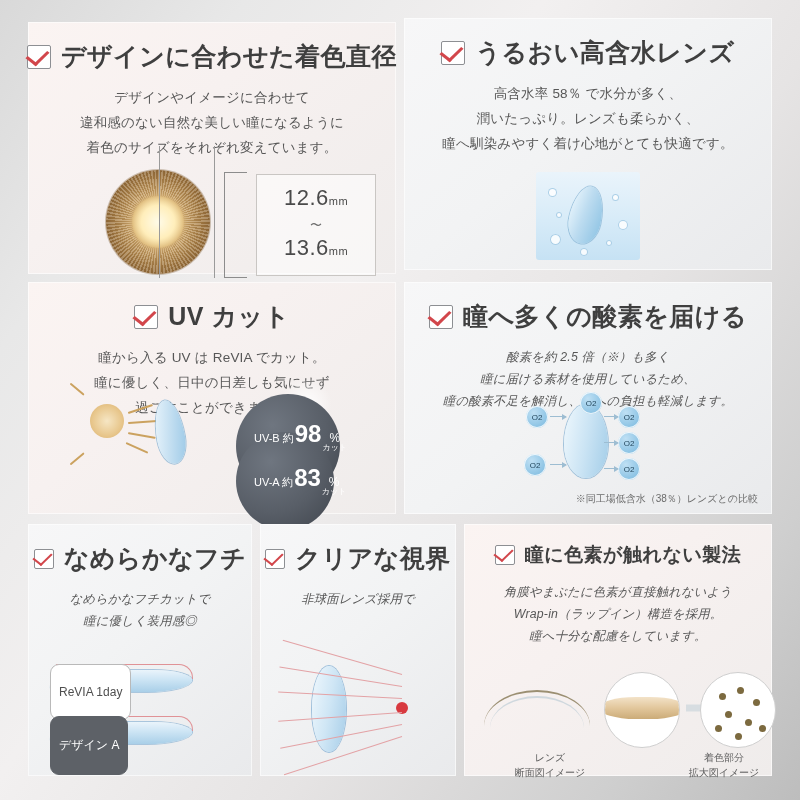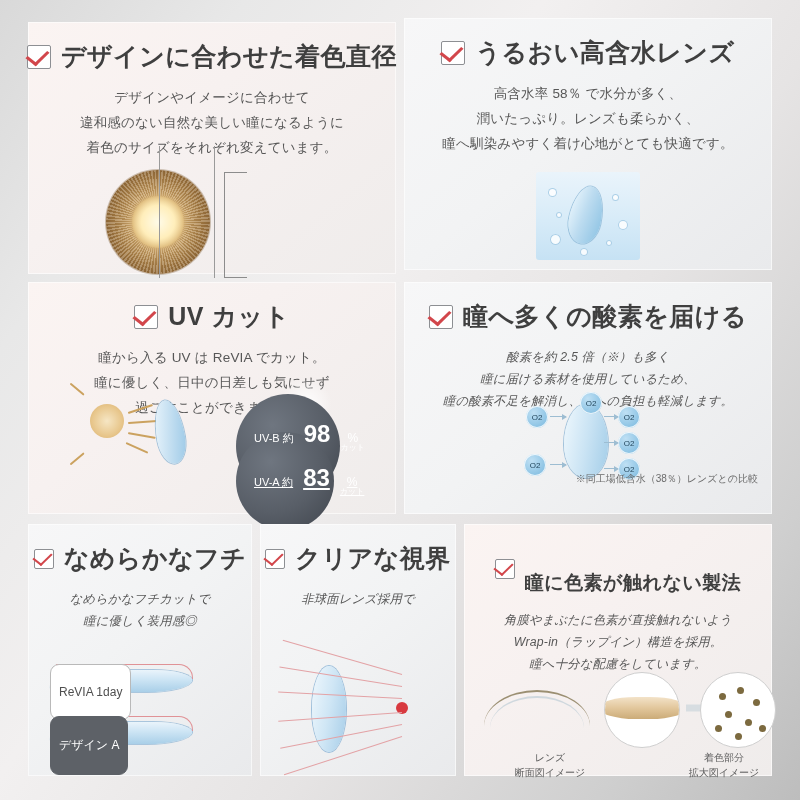--- a/index.html
+++ b/index.html
@@ -72,21 +72,20 @@
     font-weight: bold;
     letter-spacing: 0.5px;
     color: #3f3f3f;
     white-space: nowrap;
   }
   .title.sm {
     font-size: 25px;
   }
   .title.xs {
     font-size: 19px;
-    margin-top: 28px;
   }
 
   .body-text {
     margin-top: 13px;
     text-align: center;
     font-size: 13.5px;
     line-height: 1.85;
     color: #575757;
     letter-spacing: 0.2px;
   }
@@ -261,21 +260,21 @@
     display: flex;
     align-items: center;
     justify-content: center;
   }
   #uvb { left: 208px; top: 112px; }
   #uva { left: 208px; top: 150px; width: 98px; height: 98px; }
   .uv-row {
     position: absolute;
     display: flex;
     align-items: baseline;
-    gap: 10px;
+    gap: 1px;
     color: #fff;
     white-space: nowrap;
   }
   .uv-row .lbl { font-size: 11px; }
   .uv-row .num { font-size: 24px; font-weight: bold; }
   .uv-row .pct { font-size: 12px; }
   .uv-row .cut { font-size: 8px; }
   .uv-stack { display: flex; flex-direction: column; align-items: center; line-height: 1; }
 
   
@@ -466,20 +465,29 @@
       <div>デザインやイメージに合わせて</div>
       <div>違和感のない自然な美しい瞳になるように</div>
       <div>着色のサイズをそれぞれ変えています。</div>
     </div>
 
     <div class="lens-photo"></div>
     <div class="vline"></div>
     <div class="vline b"></div>
     <div class="bracket"></div>
 
+    <div class="dim-box">
+      <div class="dim-val" style="top:10px;">
+        <span>12.6</span><span class="u">mm</span>
+      </div>
+      <div class="dim-tilde" style="top:42px;">〜</div>
+      <div class="dim-val" style="top:60px;">
+        <span>13.6</span><span class="u">mm</span>
+      </div>
+    </div>
   </div>
 
   <div class="card cool" id="card2">
     <div class="card-head">
       <span class="check"></span>
       <span class="title">うるおい高含水レンズ</span>
     </div>
     <div class="body-text">
       <div>高含水率 58％ で水分が多く、</div>
       <div>潤いたっぷり。レンズも柔らかく、</div>
@@ -524,21 +532,21 @@
 
     <div class="uv-row" style="left:226px; top:138px;">
       <span class="lbl">UV-B 約</span>
       <span class="num">98</span>
       <span class="uv-stack">
         <span class="pct">%</span>
         <span class="cut">カット</span>
       </span>
     </div>
 
-    <div class="uv-row" style="left:226px; top:182px;text-decoration:underline;">
+    <div class="uv-row" style="left:226px; top:182px;">
       <span class="lbl">UV-A 約</span>
       <span class="num">83</span>
       <span class="uv-stack">
         <span class="pct">%</span>
         <span class="cut">カット</span>
       </span>
     </div>
   </div>
 
   <div class="card cool" id="card4">
@@ -560,21 +568,21 @@
     <div class="o2" style="left:214px; top:150px;">O2</div>
     <div class="o2" style="left:214px; top:176px;">O2</div>
     <div class="o2" style="left:176px; top:110px;">O2</div>
 
     <div class="arrow-r" style="left:146px; top:134px; width:16px;"></div>
     <div class="arrow-r" style="left:146px; top:182px; width:16px;"></div>
     <div class="arrow-r" style="left:200px; top:134px; width:14px;"></div>
     <div class="arrow-r" style="left:200px; top:160px; width:14px;"></div>
     <div class="arrow-r" style="left:200px; top:186px; width:14px;"></div>
 
-    <div class="note" style="right:14px; bottom:28px;">※同工場低含水（38％）レンズとの比較</div>
+    <div class="note" style="right:14px; bottom:8px;">※同工場低含水（38％）レンズとの比較</div>
   </div>
 
   <div class="card cool" id="card5">
     <div class="card-head">
       <span class="check small"></span>
       <span class="title sm">なめらかなフチ</span>
     </div>
     <div class="body-text small">
       <div>なめらかなフチカットで</div>
       <div>瞳に優しく装用感◎</div>

